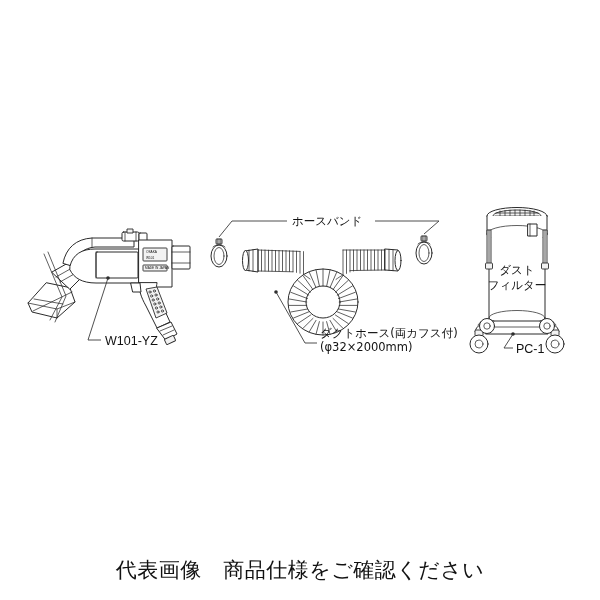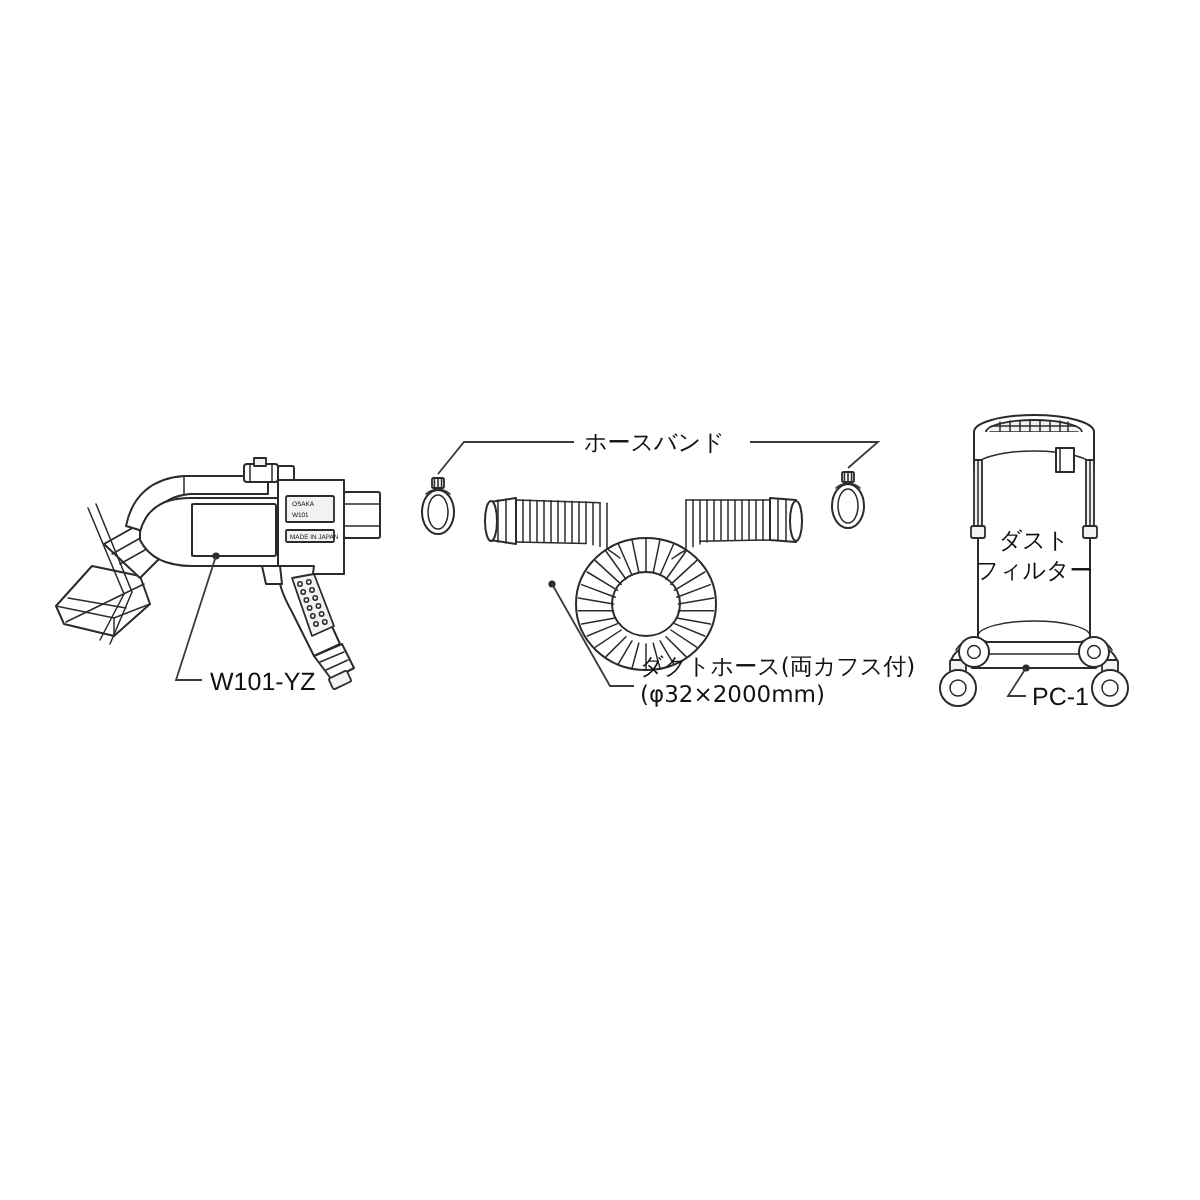--- a/index.html
+++ b/index.html
@@ -367,14 +367,15 @@
         </g>
       </g>
 
       <circle class="dotmark" cx="513" cy="334" r="1.8"></circle>
       <path class="ln" d="M513 334 L504 348 L513 348"></path>
       <text class="lbl-lat" x="516" y="352.5">PC-1</text>
     </g>
 
   </svg>
 
+  <div class="caption">代表画像　商品仕様をご確認ください</div>
 
 </div>
 
 </body></html>

